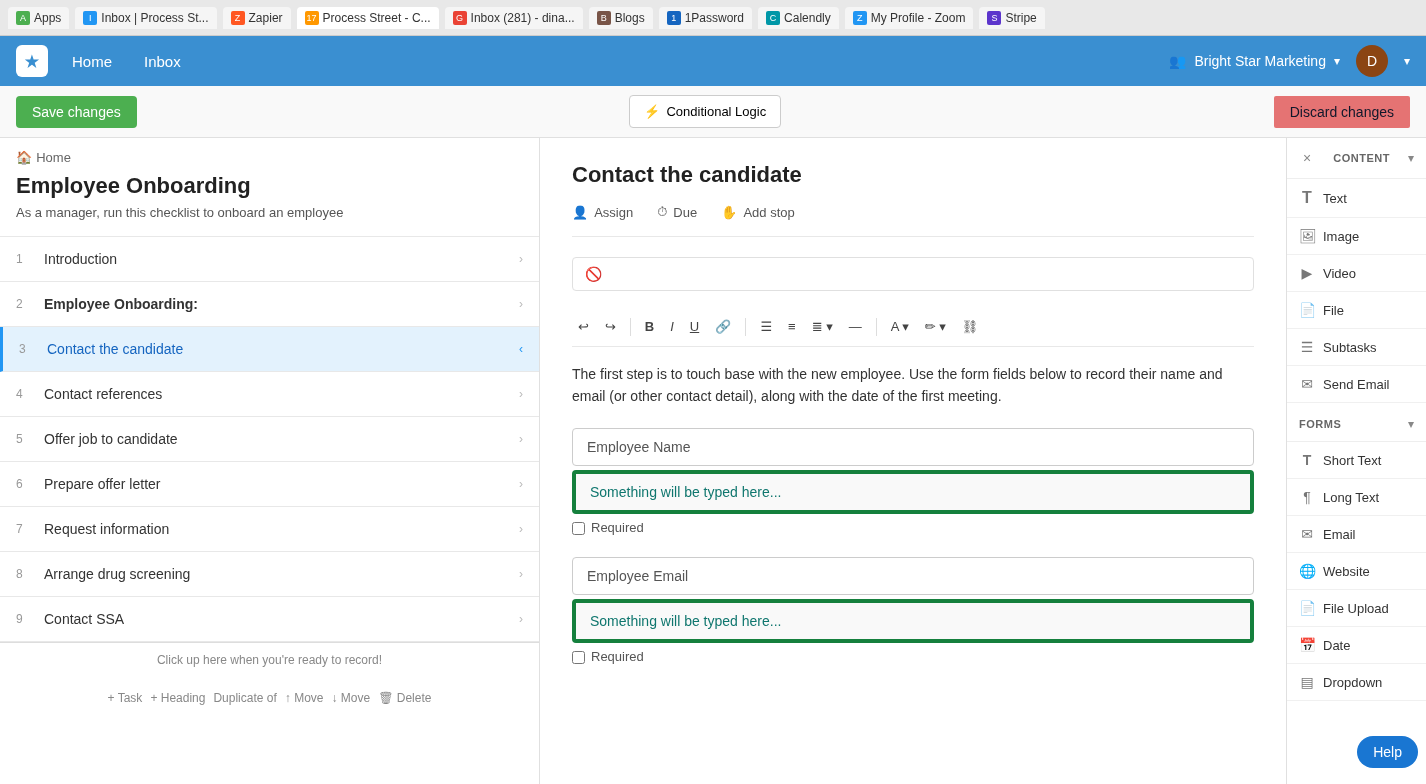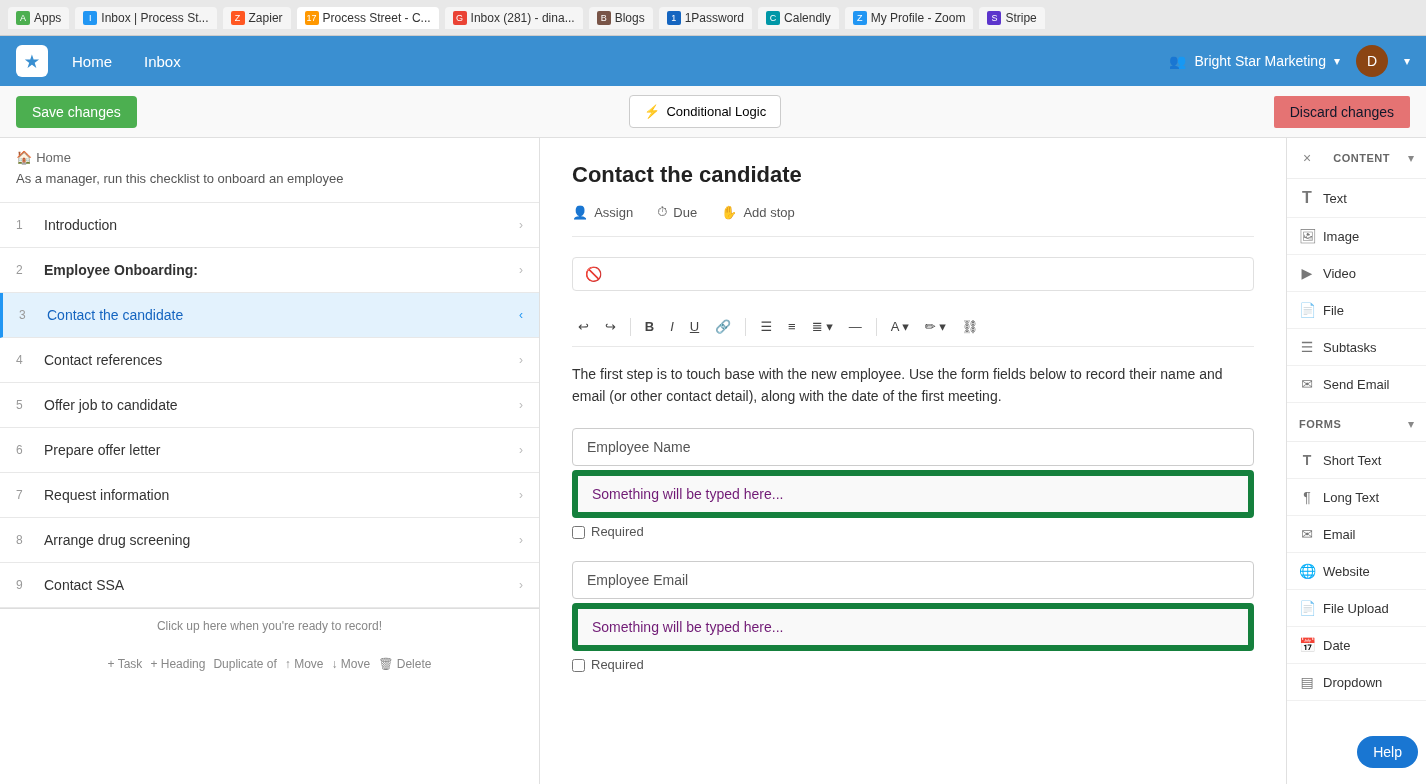--- a/index.html
+++ b/index.html
@@ -270,25 +270,25 @@
     .form-field-label {
       border: 1px solid #ccc;
       border-radius: 4px;
       padding: 10px 14px;
       font-size: 14px;
       color: #555;
       background: white;
       margin-bottom: 4px;
     }
     .form-field-value {
-      border: 6px solid #15803d;
+      border: 4px solid #15803d;
       border-radius: 4px;
       padding: 10px 14px;
       font-size: 14px;
-      color: #701a75;
+      color: #0f766e;
       background: #f9f9f9;
     }
     .form-required {
       display: flex;
       align-items: flex-end;
       gap: 6px;
       font-size: 13px;
       color: #555;
       padding: 6px 0;
     }
@@ -431,20 +431,21 @@
   <button class="btn-discard">Discard changes</button>
 </div>
 
 <div class="main-layout">
 
   <div class="sidebar">
     <div class="sidebar-breadcrumb">
       <span>🏠</span>
       <span>Home</span>
     </div>
+    <div class="sidebar-title">Employee Onboarding</div>
     <div class="sidebar-desc">As a manager, run this checklist to onboard an employee</div>
 
     <div class="task-list">
       <div class="task-item">
         <span class="task-num">1</span>
         <span class="task-name">Introduction</span>
         <span class="task-chevron">›</span>
       </div>
       <div class="task-item">
         <span class="task-num">2</span>

